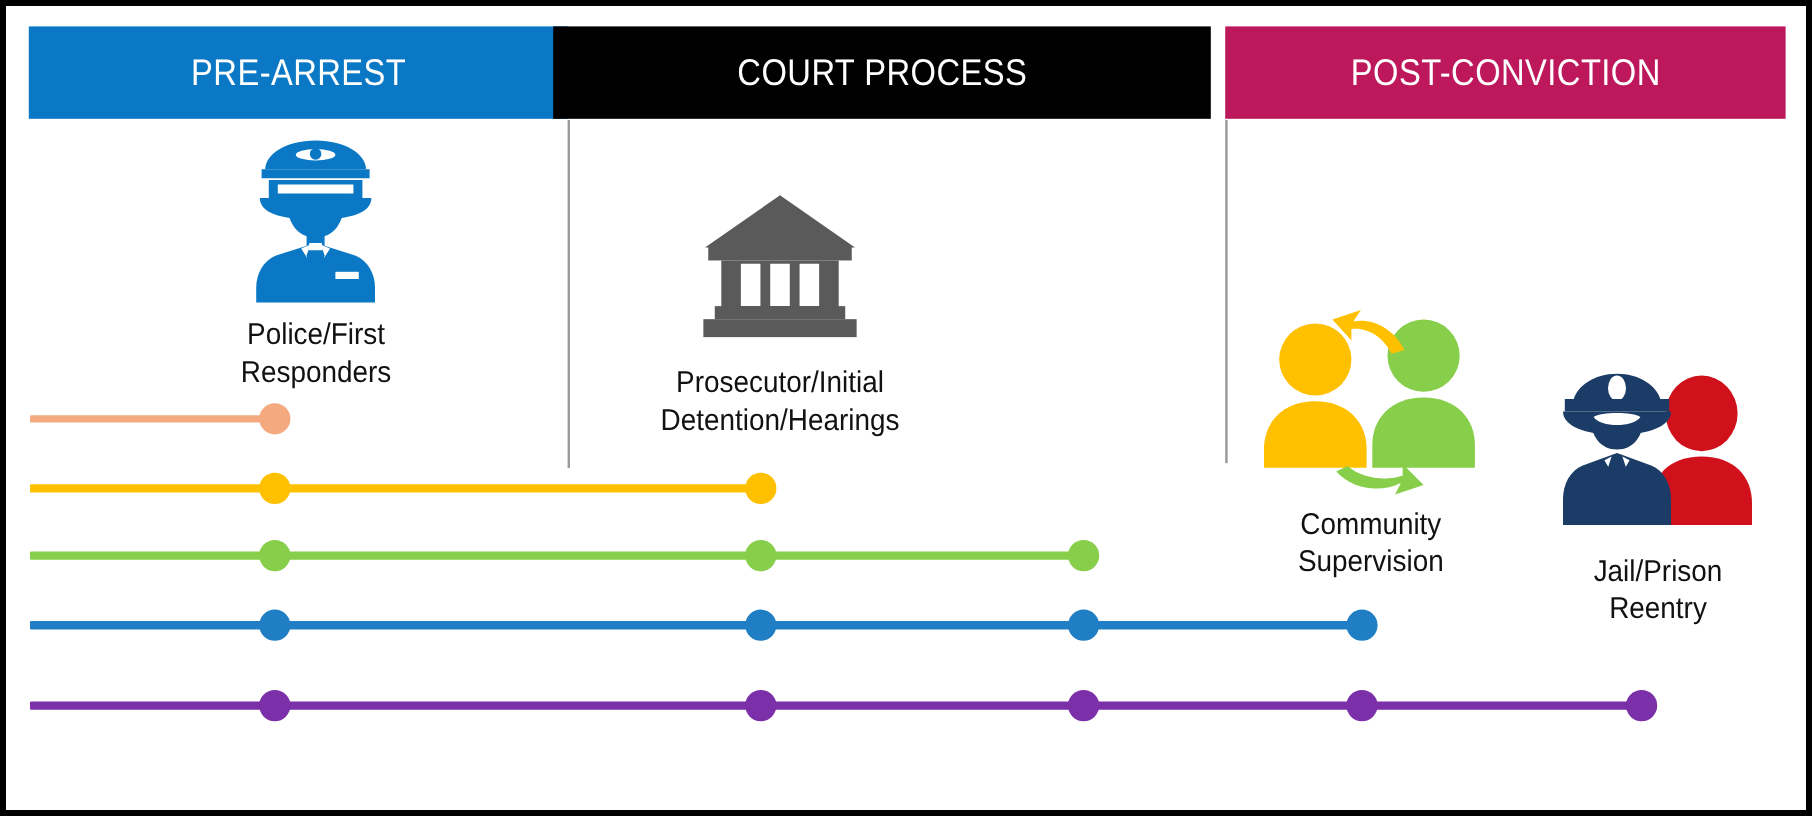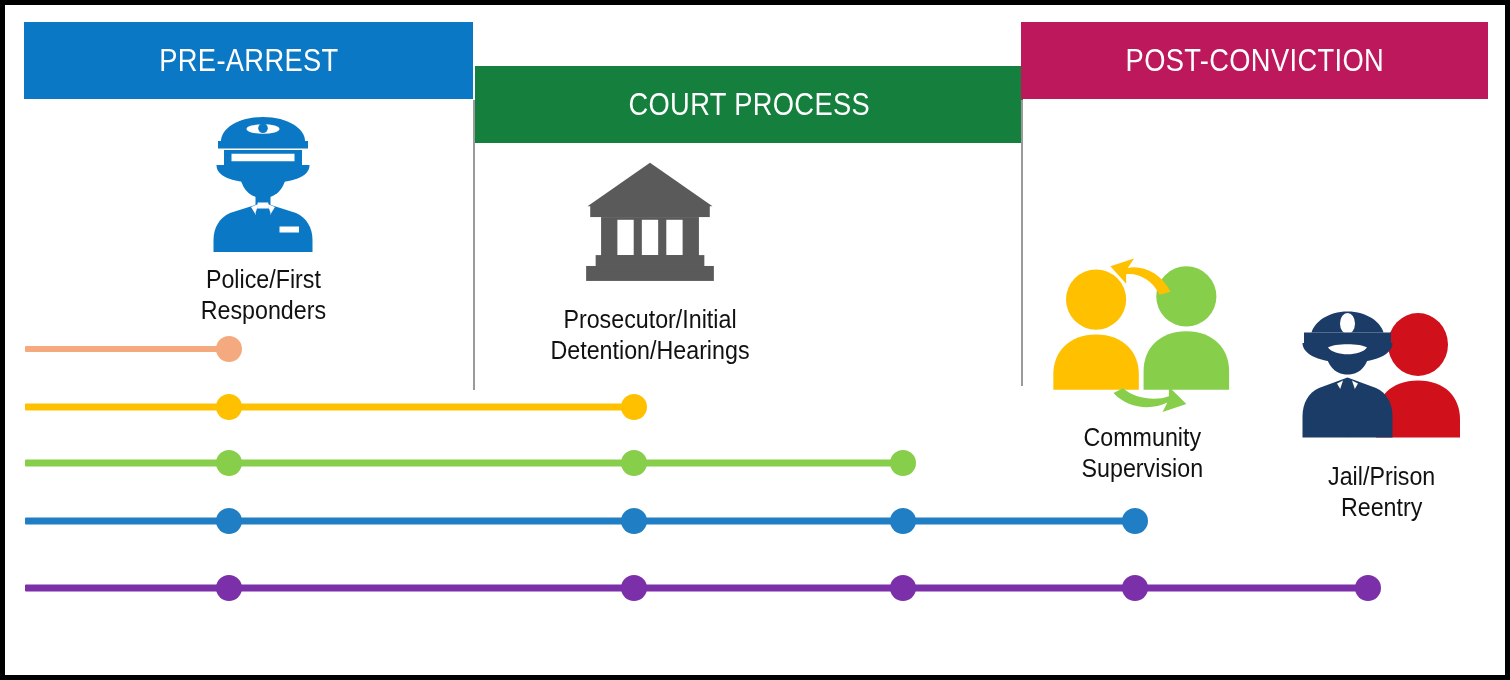--- a/index.html
+++ b/index.html
@@ -103,21 +103,21 @@
   }
 </style>
 </head>
 <body>
 
 <div id="stage">
   <div id="canvas">
       <div class="phase-bar" style="left: 24px; width: 449px; background: rgb(10, 120, 196);">
         <div class="phase-label" style="color: rgb(255, 255, 255);">PRE-ARREST</div>
       </div>
-      <div class="phase-bar" style="left: 475px; width: 548px; background: #15803d; margin-top: 44px;">
+      <div class="phase-bar" style="left: 461px; width: 548px; background: #000000;">
         <div class="phase-label" style="color: rgb(255, 255, 255);">COURT PROCESS</div>
       </div>
       <div class="phase-bar" style="left: 1021px; width: 467px; background: #be185d;">
         <div class="phase-label" style="color: rgb(255, 255, 255);">POST-CONVICTION</div>
       </div>
       <div class="divider" style="left: 473px; top: 100px; height: 290px; background: rgb(154, 154, 154);"></div>
       <div class="divider" style="left: 1021px; top: 100px; height: 286px; background: rgb(154, 154, 154);"></div>
       <div class="node" style="left: 148px; top: 108px; width: 230px;">
         <div class="node-icon"><svg width="150" height="150" viewBox="0 0 100 100">
             <path d="M50 6 C33 6 22 14 22 22 L78 22 C78 14 67 6 50 6 Z" fill="#0a78c4"></path>

